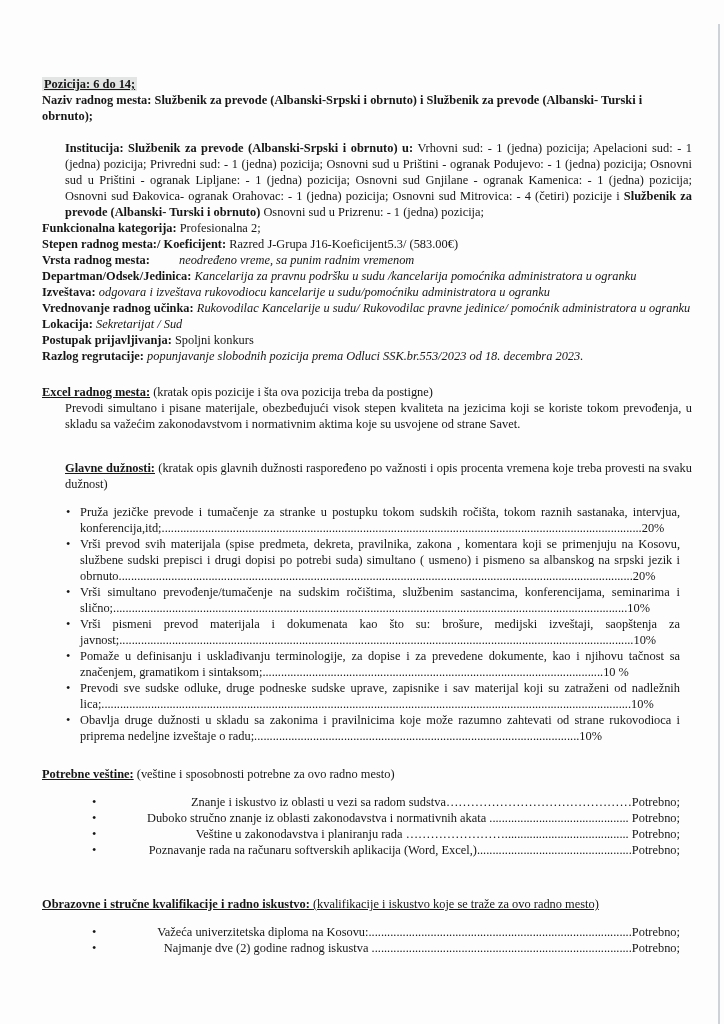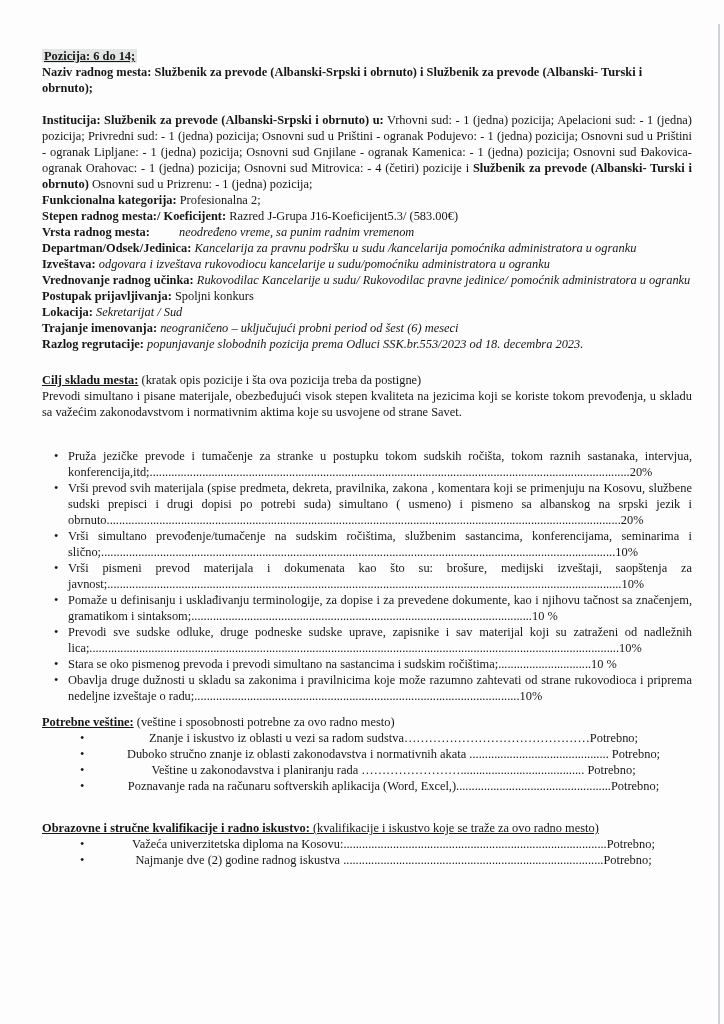--- a/index.html
+++ b/index.html
@@ -10,44 +10,44 @@
     font-size: 12.4px;
     line-height: 16px;
     color: #161616;
     overflow: hidden;
   }
   .page { position: relative; width: 724px; height: 1024px; background: #fdfdfe; }
   .scan-edge {
     position: absolute; right: 4px; top: 24px; bottom: 0;
     width: 2px; background: #ced3da;
   }
-  .content { position: absolute; left: 42px; top: 48px; width: 650px; }
+  .content { position: absolute; left: 42px; top: 76px; width: 650px; }
   p { margin: 0; padding: 0; }
   .bold { font-weight: bold; }
   .bu { font-weight: bold; text-decoration: underline; }
   .note { }
   .note-u { text-decoration: underline; }
   .it { font-style: italic; }
-  .just { text-align: justify; }
+  .just { text-align: justify; margin-left: 23px; }
   .hl { background: #e3e5e4; padding: 0 2px; }
   .tabbed { margin-left: 26px; }
   .gap10 { height: 10px; }
   .gap16 { height: 16px; }
   .gap20 { height: 20px; }
   .gap26 { height: 26px; }
   .gap28 { height: 28px; }
-  ul { list-style: none; margin: 0; padding: 0; }
+  ul { list-style: none; margin: 12px; padding: 0; }
   ul.duties li {
     position: relative; padding-left: 26px; text-align: justify;
   }
   ul.duties li::before {
     content: "\2022"; position: absolute; left: 12px; top: 0;
   }
   ul.skills li {
-    position: relative; padding-left: 53px; text-align: center;
+    position: relative; padding-left: 53px; text-align: right;
   }
   ul.skills li::before {
     content: "\2022"; position: absolute; left: 38px; top: 0;
   }
   .dots { word-break: break-all; }
 </style>
 </head>
 <body>
 
 <div class="page">
@@ -81,54 +81,53 @@
     </p>
     <p>
       <b>Izveštava:</b>
       <span class="it">odgovara i izveštava rukovodiocu kancelarije u sudu/pomoćniku administratora u ogranku</span>
     </p>
     <p>
       <b>Vrednovanje radnog učinka:</b>
       <span class="it">Rukovodilac Kancelarije u sudu/ Rukovodilac pravne jedinice/ pomoćnik administratora u ogranku</span>
     </p>
     <p>
-      <b>Postupak prijavljivanja:</b>
-      <span>Spoljni konkurs</span>
-    </p>
-    <p>
       <b>Lokacija:</b>
       <span class="it">Sekretarijat / Sud</span>
     </p>
     <p>
-      <b>Trajanje imenovanja:</b>
-      <span class="it">neograničeno – uključujući probni period od šest (6) meseci</span>
+      <b>Postupak prijavljivanja:</b>
+      <span>Spoljni konkurs</span>
     </p>
     <p>
       <b>Razlog regrutacije:</b>
       <span class="it">popunjavanje slobodnih pozicija prema Odluci SSK.br.553/2023 od 18. decembra 2023.</span>
     </p>
 
     <div class="gap20"></div>
 
     <p>
-      <span class="bu">Cilj skladu mesta:</span>
+      <span class="bu">Excel radnog mesta:</span>
       <span class="note">(kratak opis pozicije i šta ova pozicija treba da postigne)</span>
     </p>
     <p class="just">Prevodi simultano i pisane materijale, obezbeđujući visok stepen kvaliteta na jezicima koji se koriste tokom prevođenja, u skladu sa važećim zakonodavstvom i normativnim aktima koje  su usvojene od strane Savet.</p>
 
     <div class="gap28"></div>
 
+    <p class="just">
+      <span class="bu">Glavne dužnosti:</span>
+      <span class="note">(kratak opis  glavnih dužnosti raspoređeno po važnosti i opis procenta vremena koje treba provesti na svaku dužnost)</span>
+    </p>
     <ul class="duties">
       <li><span>Pruža jezičke prevode i tumačenje za stranke u postupku tokom sudskih ročišta, tokom raznih sastanaka, intervjua, konferencija,itd;</span><span class="dots">...........................................................................................................................................................</span><span>20%</span></li>
       <li><span>Vrši prevod svih materijala (spise predmeta, dekreta, pravilnika, zakona , komentara koji se primenjuju na Kosovu, službene sudski prepisci i drugi dopisi po potrebi suda) simultano ( usmeno) i pismeno sa albanskog na srpski jezik i obrnuto</span><span class="dots">......................................................................................................................................................................</span><span>20%</span></li>
       <li><span>Vrši simultano prevođenje/tumačenje na sudskim ročištima, službenim sastancima, konferencijama, seminarima i slično;</span><span class="dots">......................................................................................................................................................................</span><span>10%</span></li>
       <li><span>Vrši pismeni prevod  materijala i dokumenata kao što su: brošure, medijski izveštaji, saopštenja za javnost;</span><span class="dots">......................................................................................................................................................................</span><span>10%</span></li>
       <li><span>Pomaže u definisanju i usklađivanju terminologije, za  dopise i za prevedene dokumente, kao i njihovu tačnost sa značenjem, gramatikom i sintaksom;</span><span class="dots">..............................................................................................................</span><span>10 %</span></li>
       <li><span>Prevodi sve sudske odluke, druge podneske sudske uprave, zapisnike i sav materijal koji su zatraženi  od nadležnih lica;</span><span class="dots">...........................................................................................................................................................................</span><span>10%</span></li>
-      <li><span>Stara se oko pismenog prevoda i prevodi simultano na sastancima i sudskim ročištima;</span><span class="dots">..............................</span><span>10 %</span></li>
       <li><span>Obavlja druge dužnosti u skladu sa zakonima i pravilnicima koje može razumno zahtevati od strane rukovodioca i priprema nedeljne izveštaje o radu;</span><span class="dots">.........................................................................................................</span><span>10%</span></li>
     </ul>
 
     <div class="gap10"></div>
 
     <p>
       <span class="bu">Potrebne veštine:</span>
       <span class="note">(veštine i sposobnosti potrebne za ovo radno mesto)</span>
     </p>
     <ul class="skills">

